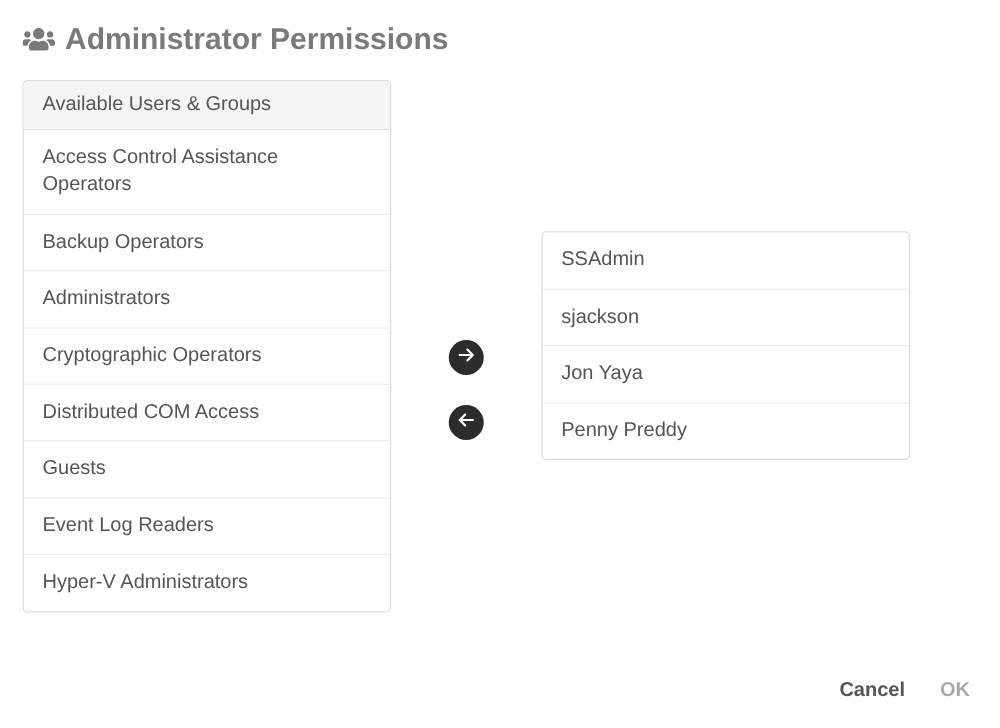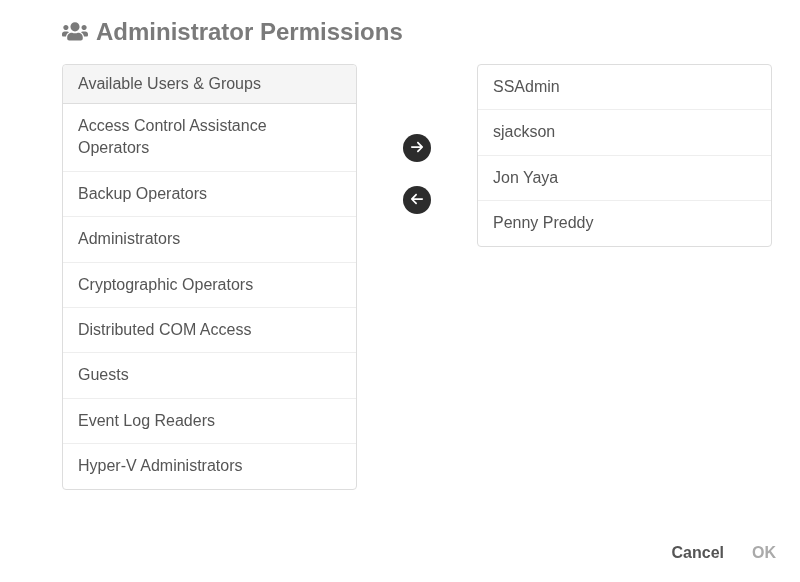--- a/index.html
+++ b/index.html
@@ -9,21 +9,20 @@
     font-size: 16px;
     color: #555;
     background: #fff;
     width: 800px;
     height: 582px;
     overflow: hidden;
     position: relative;
   }
   .container {
     padding: 18px 18px 0 18px;
-    margin-left: 44px;
   }
   .page-header {
     display: flex;
     align-items: center;
     gap: 8px;
     color: #7a7a7a;
     margin-bottom: 18px;
   }
   .page-header .icon {
     width: 26px;
@@ -31,21 +30,21 @@
     display: inline-block;
   }
   .page-header h2 {
     margin: 0;
     font-size: 24px;
     font-weight: 600;
     color: #7a7a7a;
   }
   .transfer {
     display: flex;
-    align-items: flex-start;
+    align-items: center;
     gap: 0;
   }
   .panel {
     border: 1px solid #ddd;
     border-radius: 4px;
     background: #fff;
     flex: 0 0 295px;
   }
   .panel-heading {
     padding: 10px 15px;

